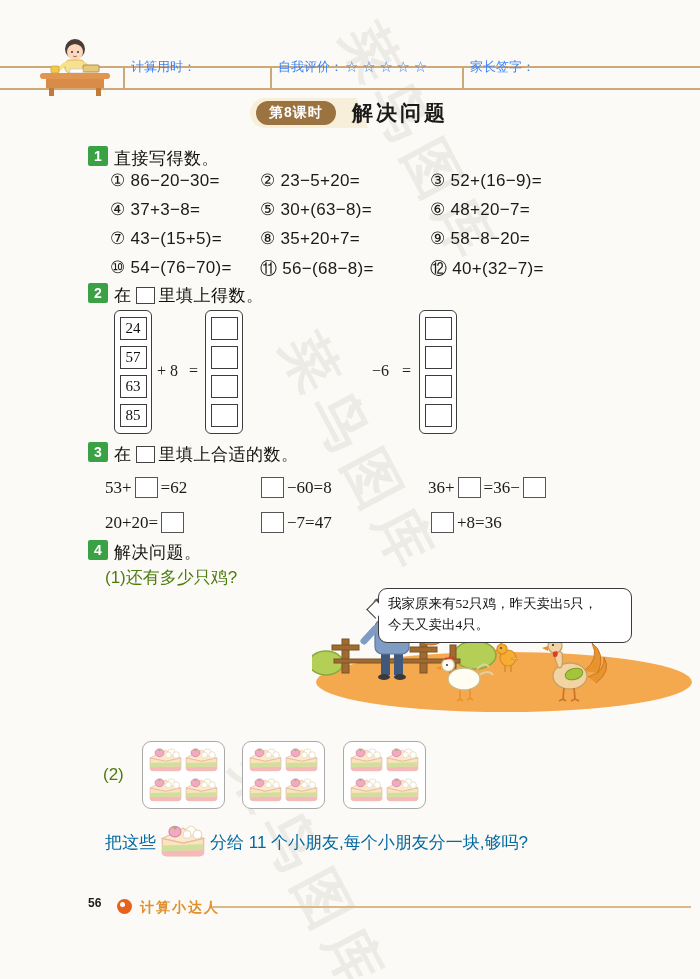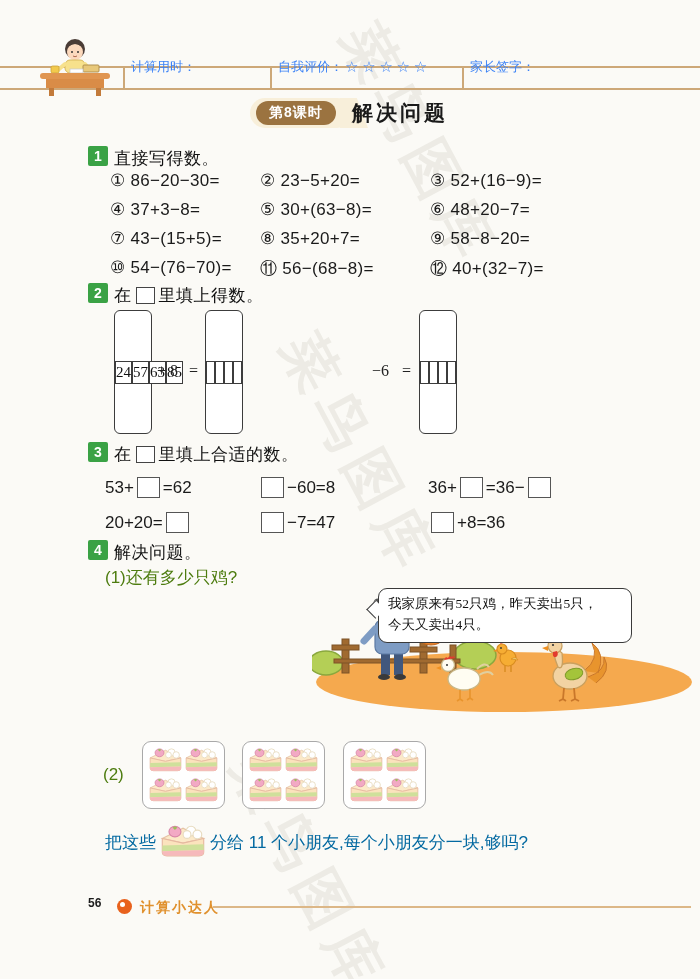--- a/index.html
+++ b/index.html
@@ -38,30 +38,30 @@
   .inline-box { display:inline-block; width:19px; height:17px; border:1.5px solid #444;
                 background:#fff; vertical-align:-3px; margin:0 4px; }
 
   
   .problems { position:absolute; left:110px; top:170px; width:575px;
               display:grid; grid-template-columns:150px 170px 1fr; grid-auto-rows:29px; }
   .prob { font-size:17px; color:#1a1a1a; letter-spacing:0.3px; white-space:nowrap; }
 
   
   .numcol { position:absolute; width:38px; height:124px; border:1.6px solid #3c3c3c;
-            border-radius:6px; display:flex; align-items:center;
+            border-radius:6px; display:flex; flex-direction:column; align-items:center;
             justify-content:space-between; padding:6px 0; background:#fff; }
   .numcell { width:27px; height:23px; border:1.4px solid #3c3c3c; display:flex;
              align-items:center; justify-content:center;
              font-family:"Liberation Serif", serif; font-size:15px; color:#111; background:#fff; }
   .optext { position:absolute; font-family:"Liberation Serif", serif; font-size:16px;
             color:#222; white-space:pre; }
 
   
-  .eq { position:absolute; font-size:17px; color:#1a1a1a; white-space:nowrap; }
+  .eq { position:absolute; font-size:17px; color:#1a1a1a; white-space:nowrap;font-family:Liberation Serif, serif; }
   .eq .fillbox { display:inline-block; width:23px; height:21px; border:1.3px solid #555;
                  background:#fff; vertical-align:-5px; margin:0 3px; }
 
   
   .plain-text { position:absolute; font-size:17px; color:#4d7c0f; }
   .bubble { position:absolute; left:378px; top:588px; width:254px; padding:5px 9px 6px;
             border:1.6px solid #3a3a3a; border-radius:9px; background:#fff;
             font-family:"Liberation Serif", serif; font-size:13.5px; line-height:1.55; color:#111; }
   .bubble-tip { position:absolute; left:369px; top:603px; width:13px; height:13px;
                 background:#fff; border-left:1.6px solid #3a3a3a; border-bottom:1.6px solid #3a3a3a;

